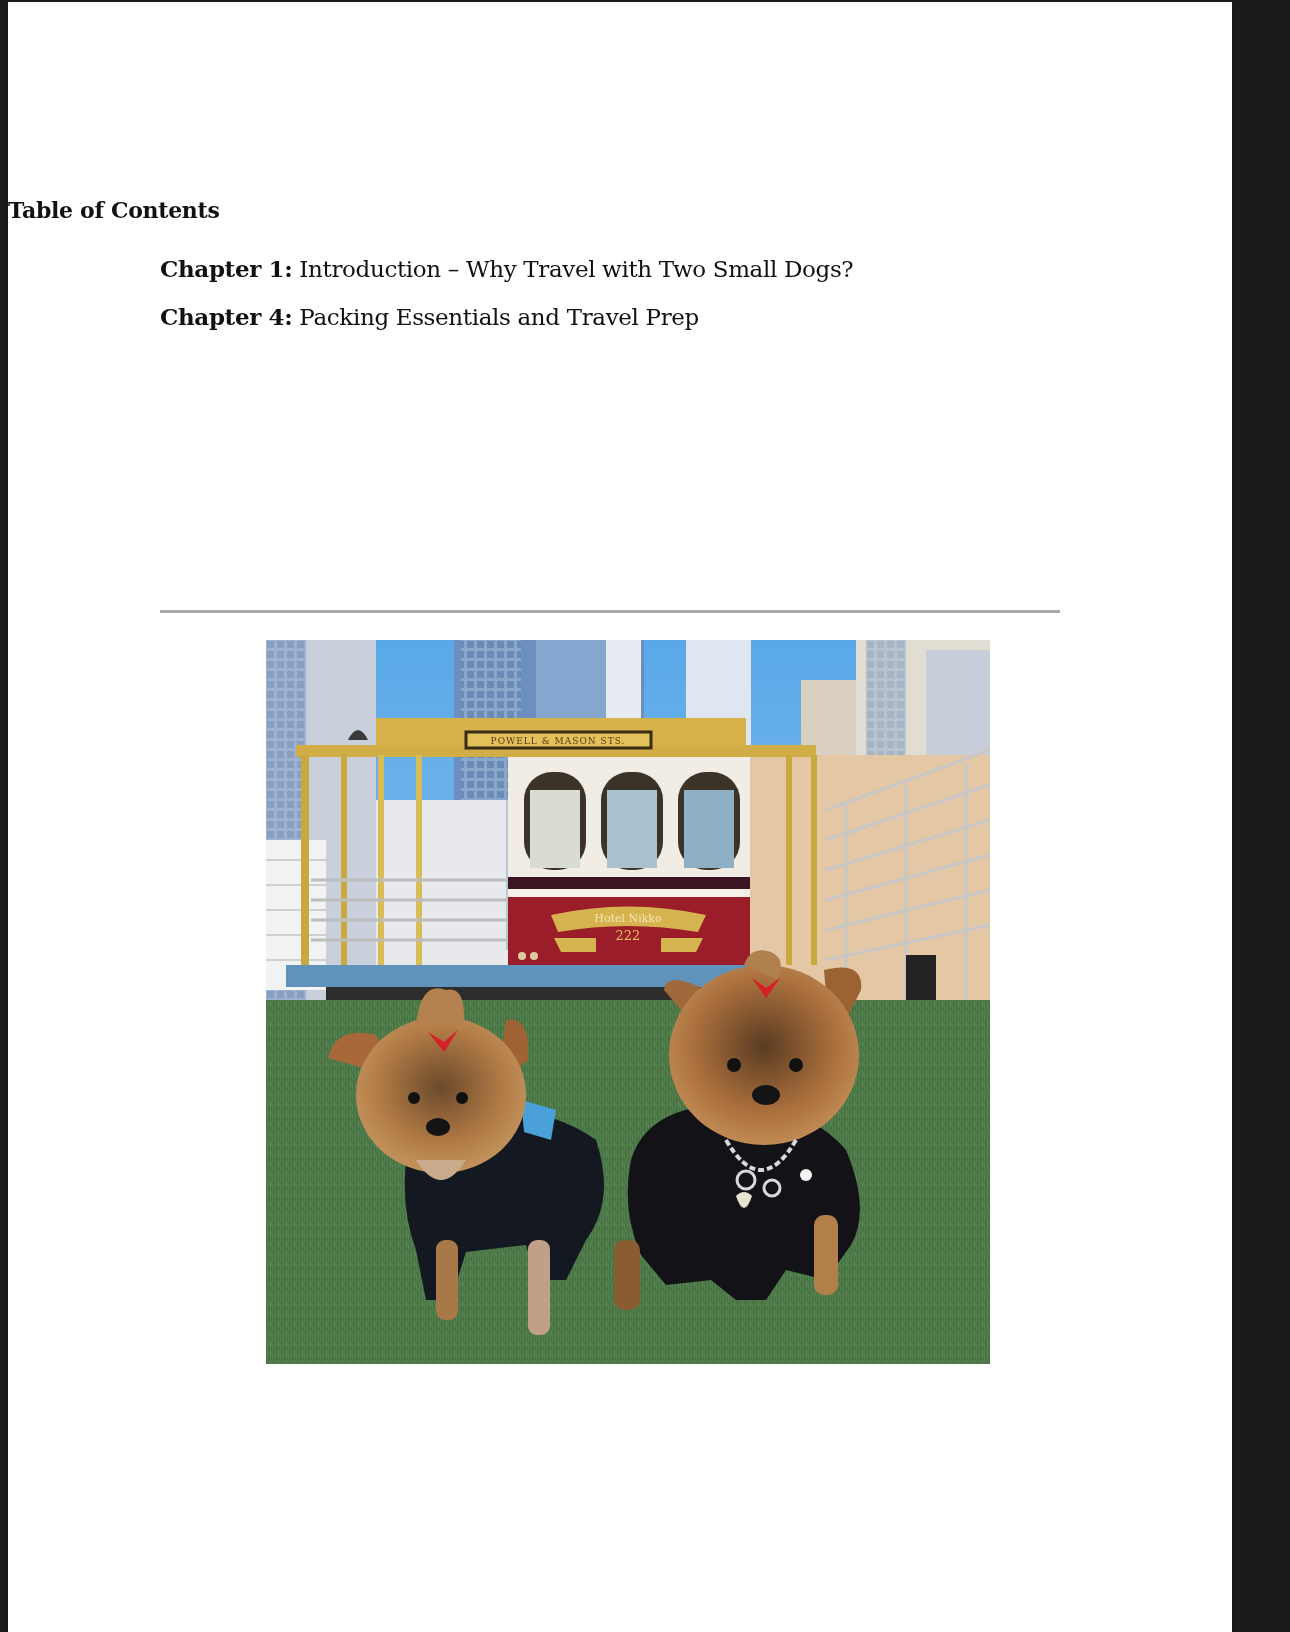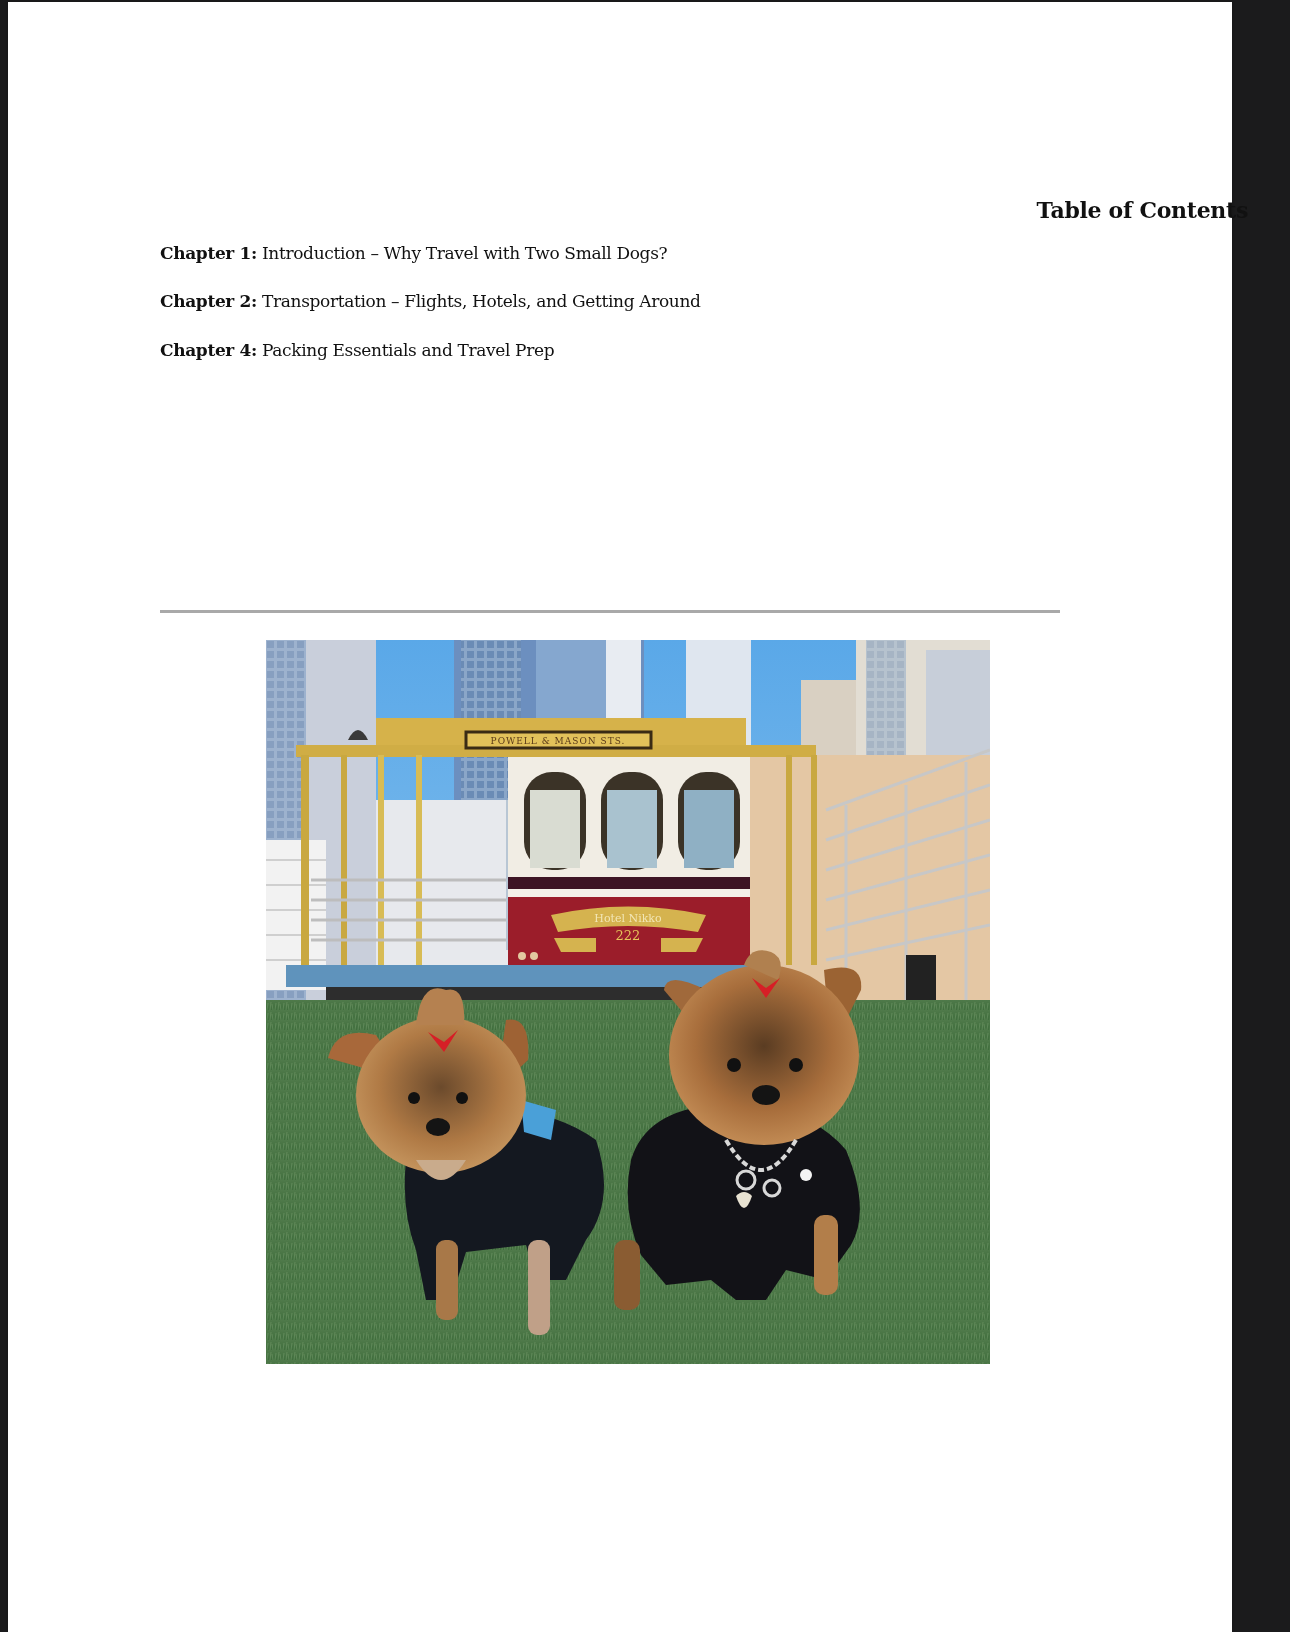--- a/index.html
+++ b/index.html
@@ -23,36 +23,36 @@
       width: 1224px;
       height: 1630px;
       background: #ffffff;
       box-shadow: 0 0 3px rgba(0,0,0,0.25);
     }
     .toc-title {
       position: absolute;
       left: 0;
       width: 1240px;
       top: 195px;
-      text-align: right;
+      text-align: left;
       font-family: "DejaVu Serif", serif;
       font-weight: bold;
       font-size: 22px;
       color: #111;
       letter-spacing: -0.3px;
     }
     .toc-list {
       position: absolute;
       left: 152px;
-      top: 236px;
+      top: 252px;
       margin: 0;
       padding: 0;
       list-style: none;
       font-family: "DejaVu Serif", serif;
-      font-size: 17px;
+      font-size: 23px;
       color: #111;
     }
     .toc-entry {
       height: 48.4px;
       line-height: 30px;
       white-space: nowrap;
       letter-spacing: -0.35px;
     }
     .toc-entry .label {
       font-weight: bold;
@@ -79,21 +79,20 @@
 </head>
 <body>
 
 <div class="viewer">
   <div class="page">
 
     <div class="toc-title">Table of Contents</div>
 
     <ul class="toc-list">
       <li class="toc-entry"><span class="label">Chapter 1:</span><span> Introduction – Why Travel with Two Small Dogs?</span></li>
-      <li class="toc-entry"><span class="label">Chapter 2:</span><span> Transportation – Flights, Hotels, and Getting Around</span></li>
       <li class="toc-entry"><span class="label">Chapter 4:</span><span> Packing Essentials and Travel Prep</span></li>
     </ul>
 
     <div class="rule"></div>
 
     <div class="photo" title="Two Yorkshire terriers in black hoodies sitting on artificial grass in front of a miniature cable car">
       <svg width="724" height="724" viewBox="0 0 724 724" xmlns="http://www.w3.org/2000/svg">
         <defs>
           <linearGradient id="sky" x1="0" y1="0" x2="0" y2="1">
             <stop offset="0" stop-color="#5aa8e8"></stop>

